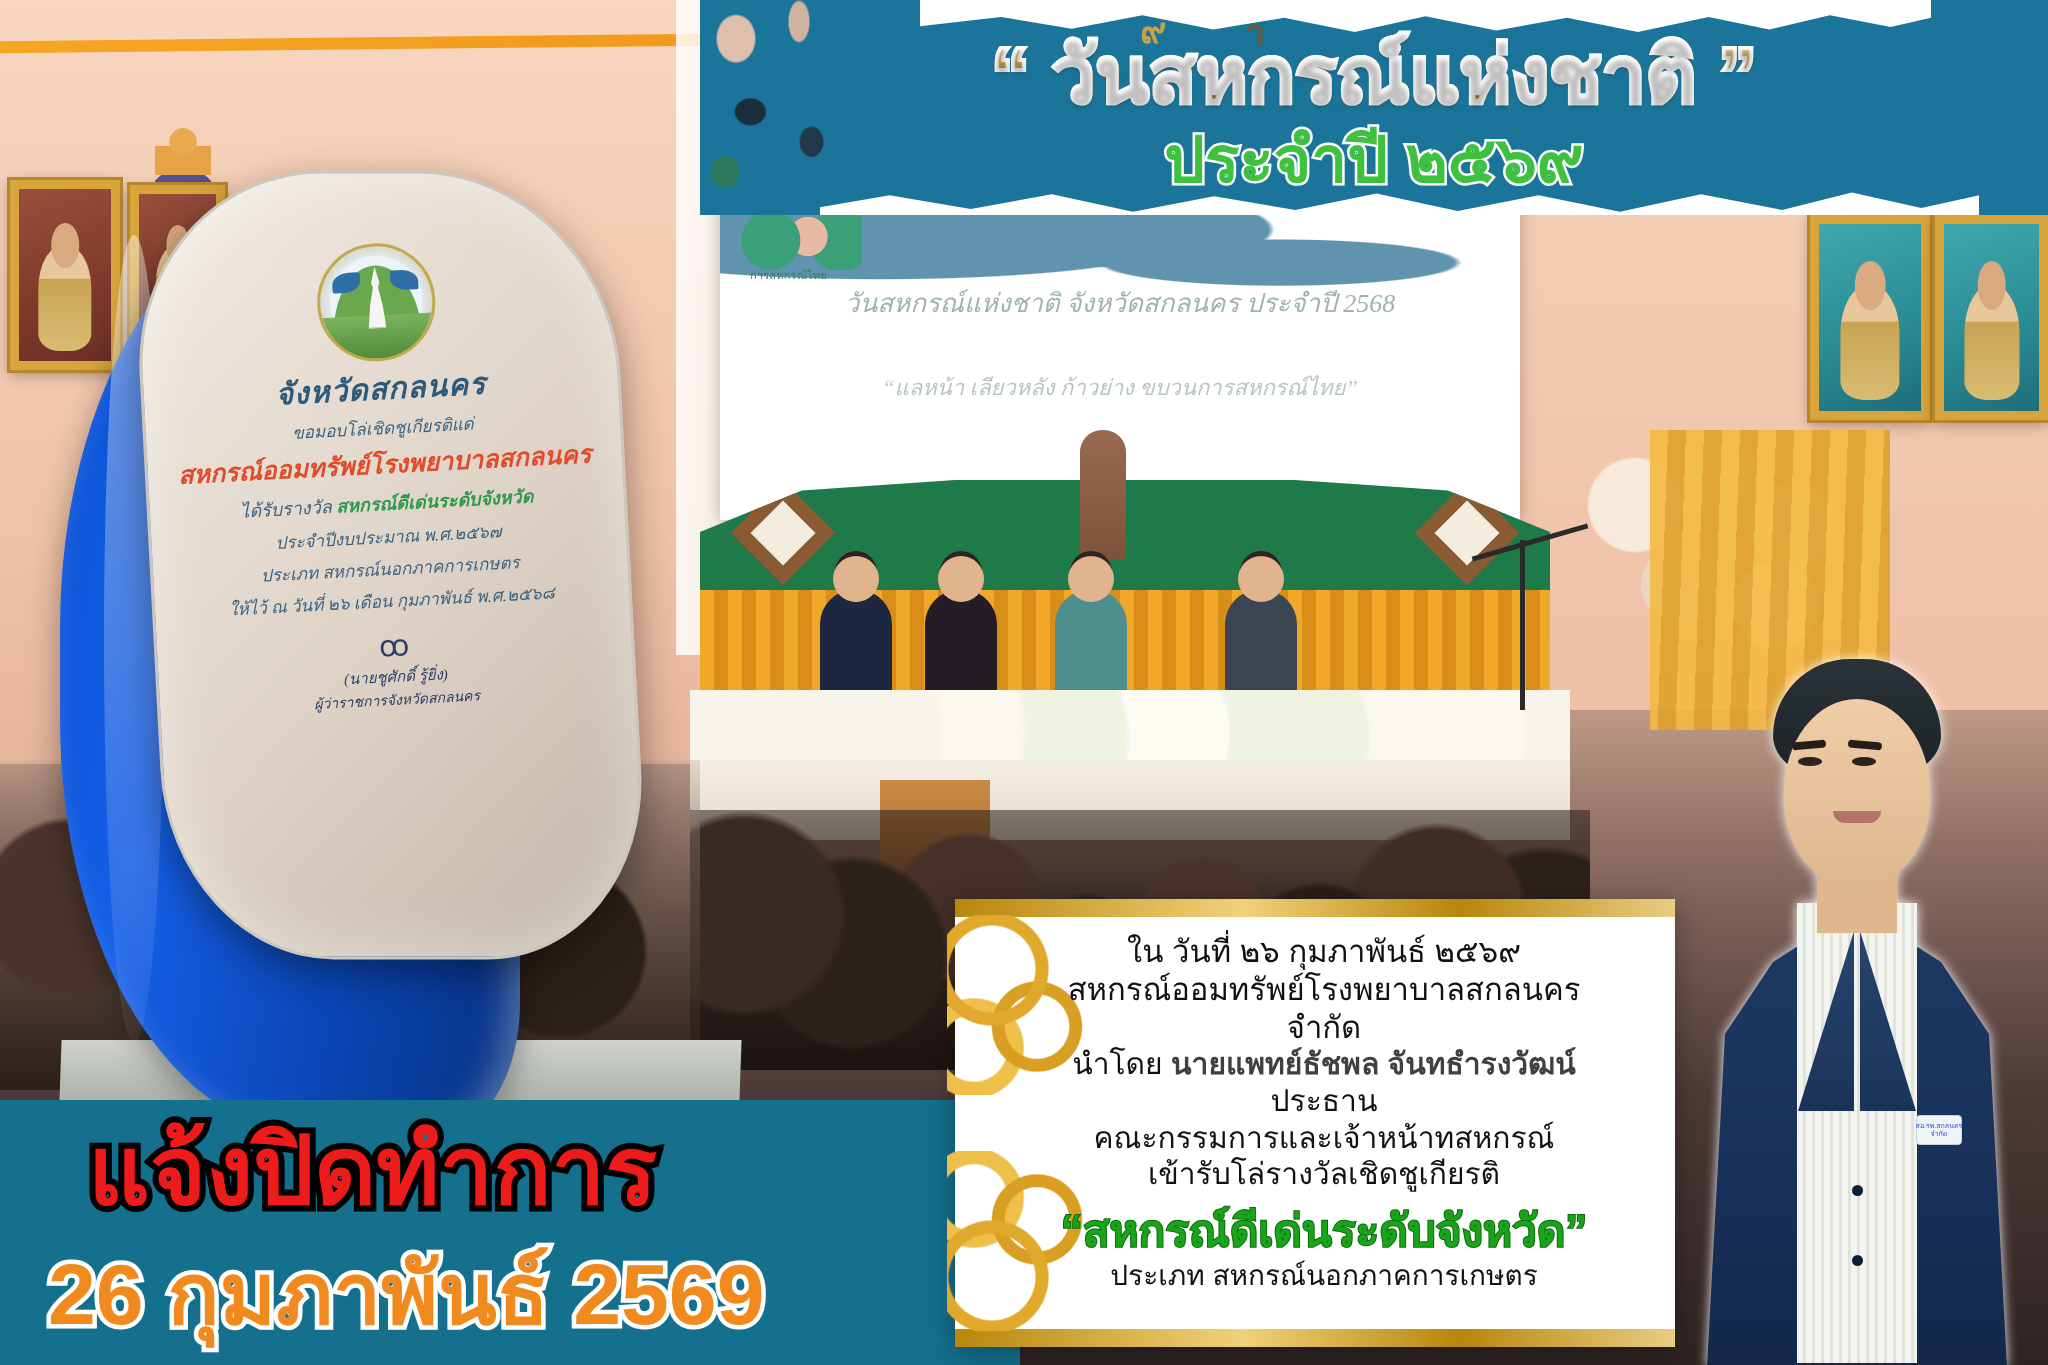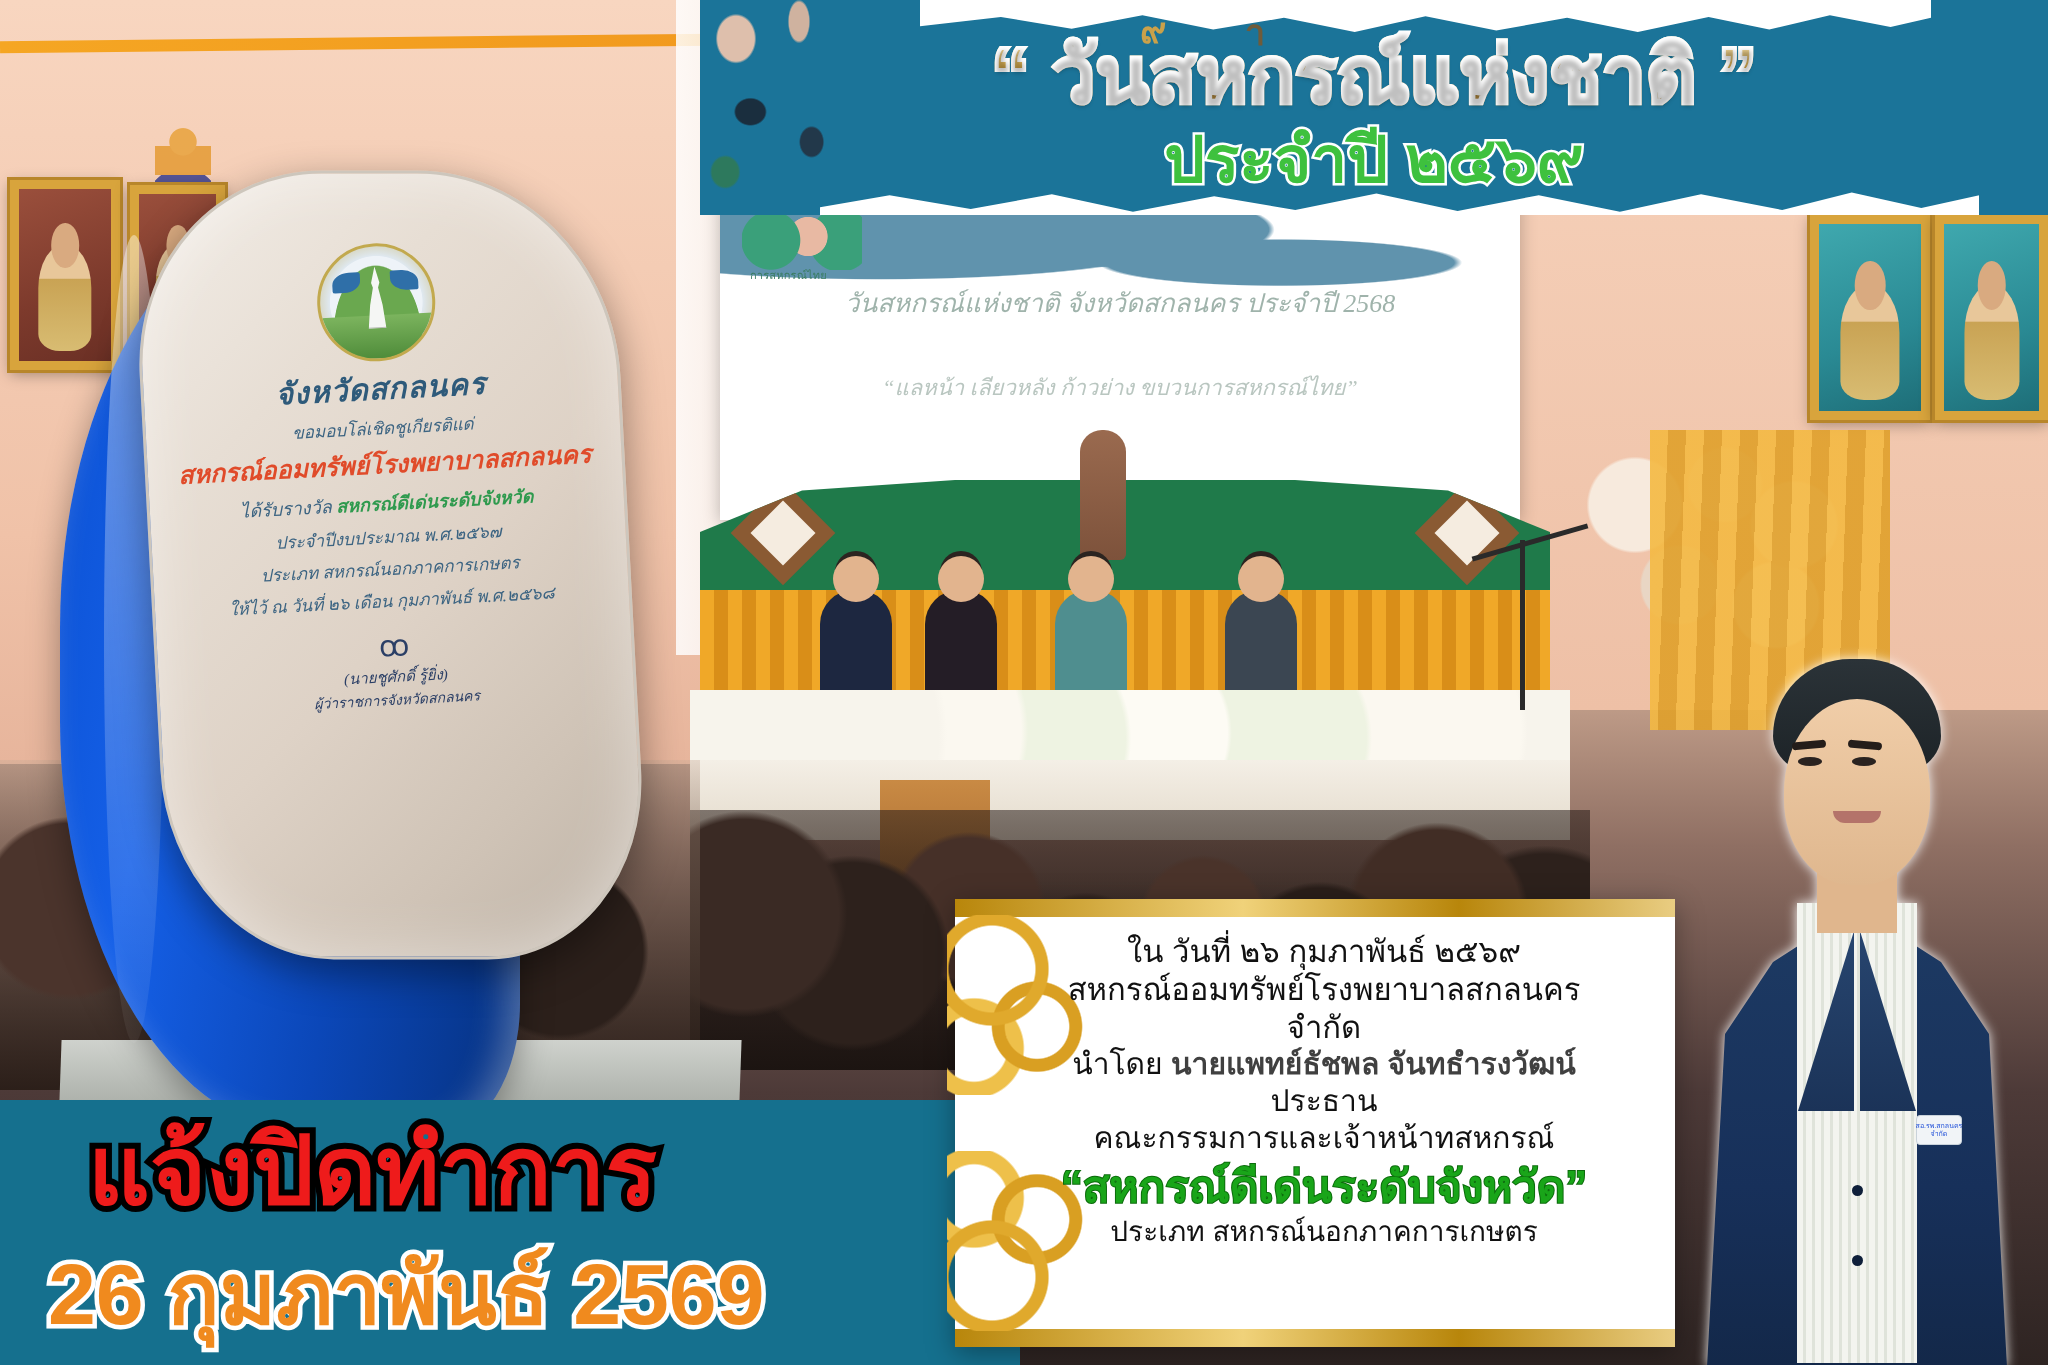--- a/index.html
+++ b/index.html
@@ -389,21 +389,21 @@
   }
   .i-l1 { font-size:31px; line-height:1.22; }
   .i-l2 { font-size:31px; line-height:1.22; }
   .i-l3 { font-size:30px; line-height:1.22; }
   .i-l3 b { color:#404040; font-weight:bold; }
   .i-l4 { font-size:30px; line-height:1.22; }
   .i-l5 { font-size:30px; line-height:1.22; }
   .i-award {
     font-size:44px; font-weight:bold; color:#19a519;
     -webkit-text-stroke:2px #0c6b0c; paint-order: stroke fill;
-    line-height:1.2; margin-top:5px;
+    line-height:1.2; margin-top:12px;
   }
   .i-l7 { font-size:29px; line-height:1.25; }
   .i-l8 { font-size:28px; line-height:1.25; }
 
   
   .portrait {
     position:absolute; right:36px; bottom:0; width:310px; height:720px;
     filter: drop-shadow(0 0 6px rgba(255,255,255,.95));
   }
   .p-hair {
@@ -578,20 +578,21 @@
     <div class="orn tl"></div>
     <div class="orn bl"></div>
 
     <div class="info-body">
       <div class="i-l1">ใน วันที่ ๒๖ กุมภาพันธ์ ๒๕๖๙</div>
       <div class="i-l2">สหกรณ์ออมทรัพย์โรงพยาบาลสกลนคร จำกัด</div>
       <div class="i-l3">
         <span>นำโดย </span><b>นายแพทย์ธัชพล จันทธำรงวัฒน์</b><span> ประธาน</span>
       </div>
       <div class="i-l4">คณะกรรมการและเจ้าหน้าทสหกรณ์</div>
+      <div class="i-l5">เข้ารับโล่รางวัลเชิดชูเกียรติ</div>
       <div class="i-award">“สหกรณ์ดีเด่นระดับจังหวัด”</div>
       <div class="i-l8">ประเภท สหกรณ์นอกภาคการเกษตร</div>
     </div>
   </div>
 
   <div class="portrait">
     <div class="p-suit"></div>
     <div class="p-shirt"></div>
     <div class="p-lapel-l"></div>
     <div class="p-lapel-r"></div>

